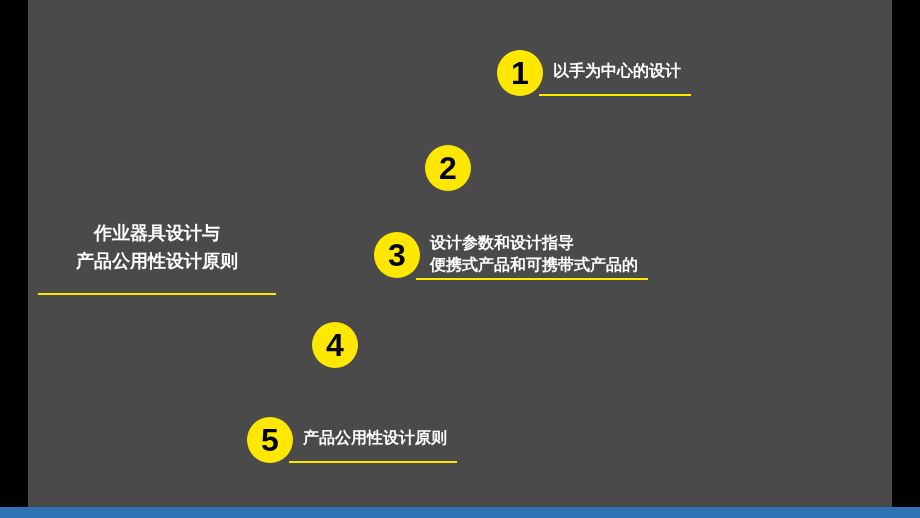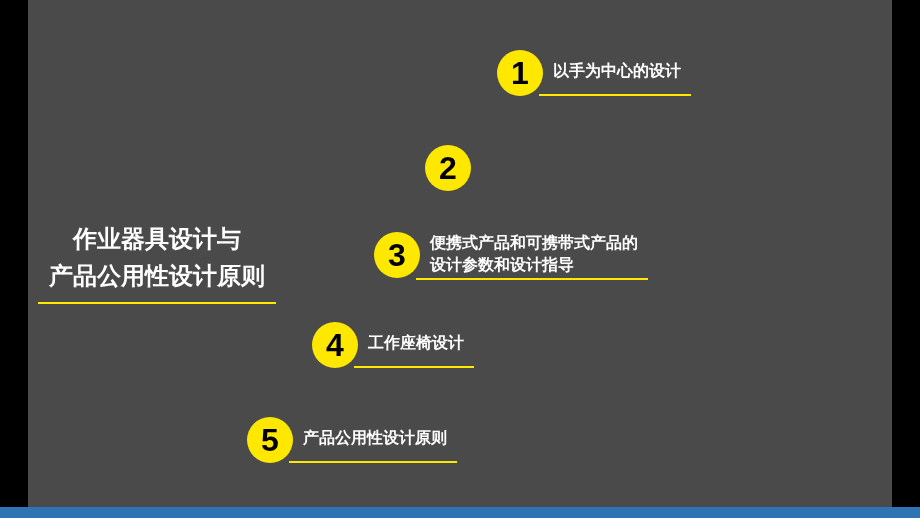--- a/index.html
+++ b/index.html
@@ -32,25 +32,25 @@
     height: 11px;
     background: #2e74b5;
   }
   .title-block {
     position: absolute;
     left: 38px;
     top: 220px;
     width: 238px;
     text-align: center;
     color: #ffffff;
-    font-size: 24px;
+    font-size: 18px;
     font-weight: bold;
     line-height: 1.55;
     border-bottom: 2px solid #ffe800;
-    padding-bottom: 8px;
+    padding-bottom: 17px;
   }
   .title-line { display: block; }
   .agenda-item {
     position: absolute;
     display: flex;
     align-items: stretch;
   }
   .num-circle {
     width: 46px;
     height: 46px;
@@ -109,31 +109,27 @@
     </div>
   </div>
 
   <div class="agenda-item pos-1">
     <div class="num-circle">2</div>
   </div>
 
   <div class="agenda-item pos-2">
     <div class="num-circle">3</div>
     <div class="item-text">
+      <span class="item-line">设计参数和设计指导</span>
       <span class="item-line">便携式产品和可携带式产品的</span>
-      <span class="item-line">设计参数和设计指导</span>
     </div>
   </div>
 
   <div class="agenda-item pos-3">
     <div class="num-circle">4</div>
-    <div class="item-text">
-      <span class="item-line">工作座椅设计</span>
-      <span class="item-line"></span>
-    </div>
   </div>
 
   <div class="agenda-item pos-4">
     <div class="num-circle">5</div>
     <div class="item-text">
       <span class="item-line">产品公用性设计原则</span>
       <span class="item-line"></span>
     </div>
   </div>
 

